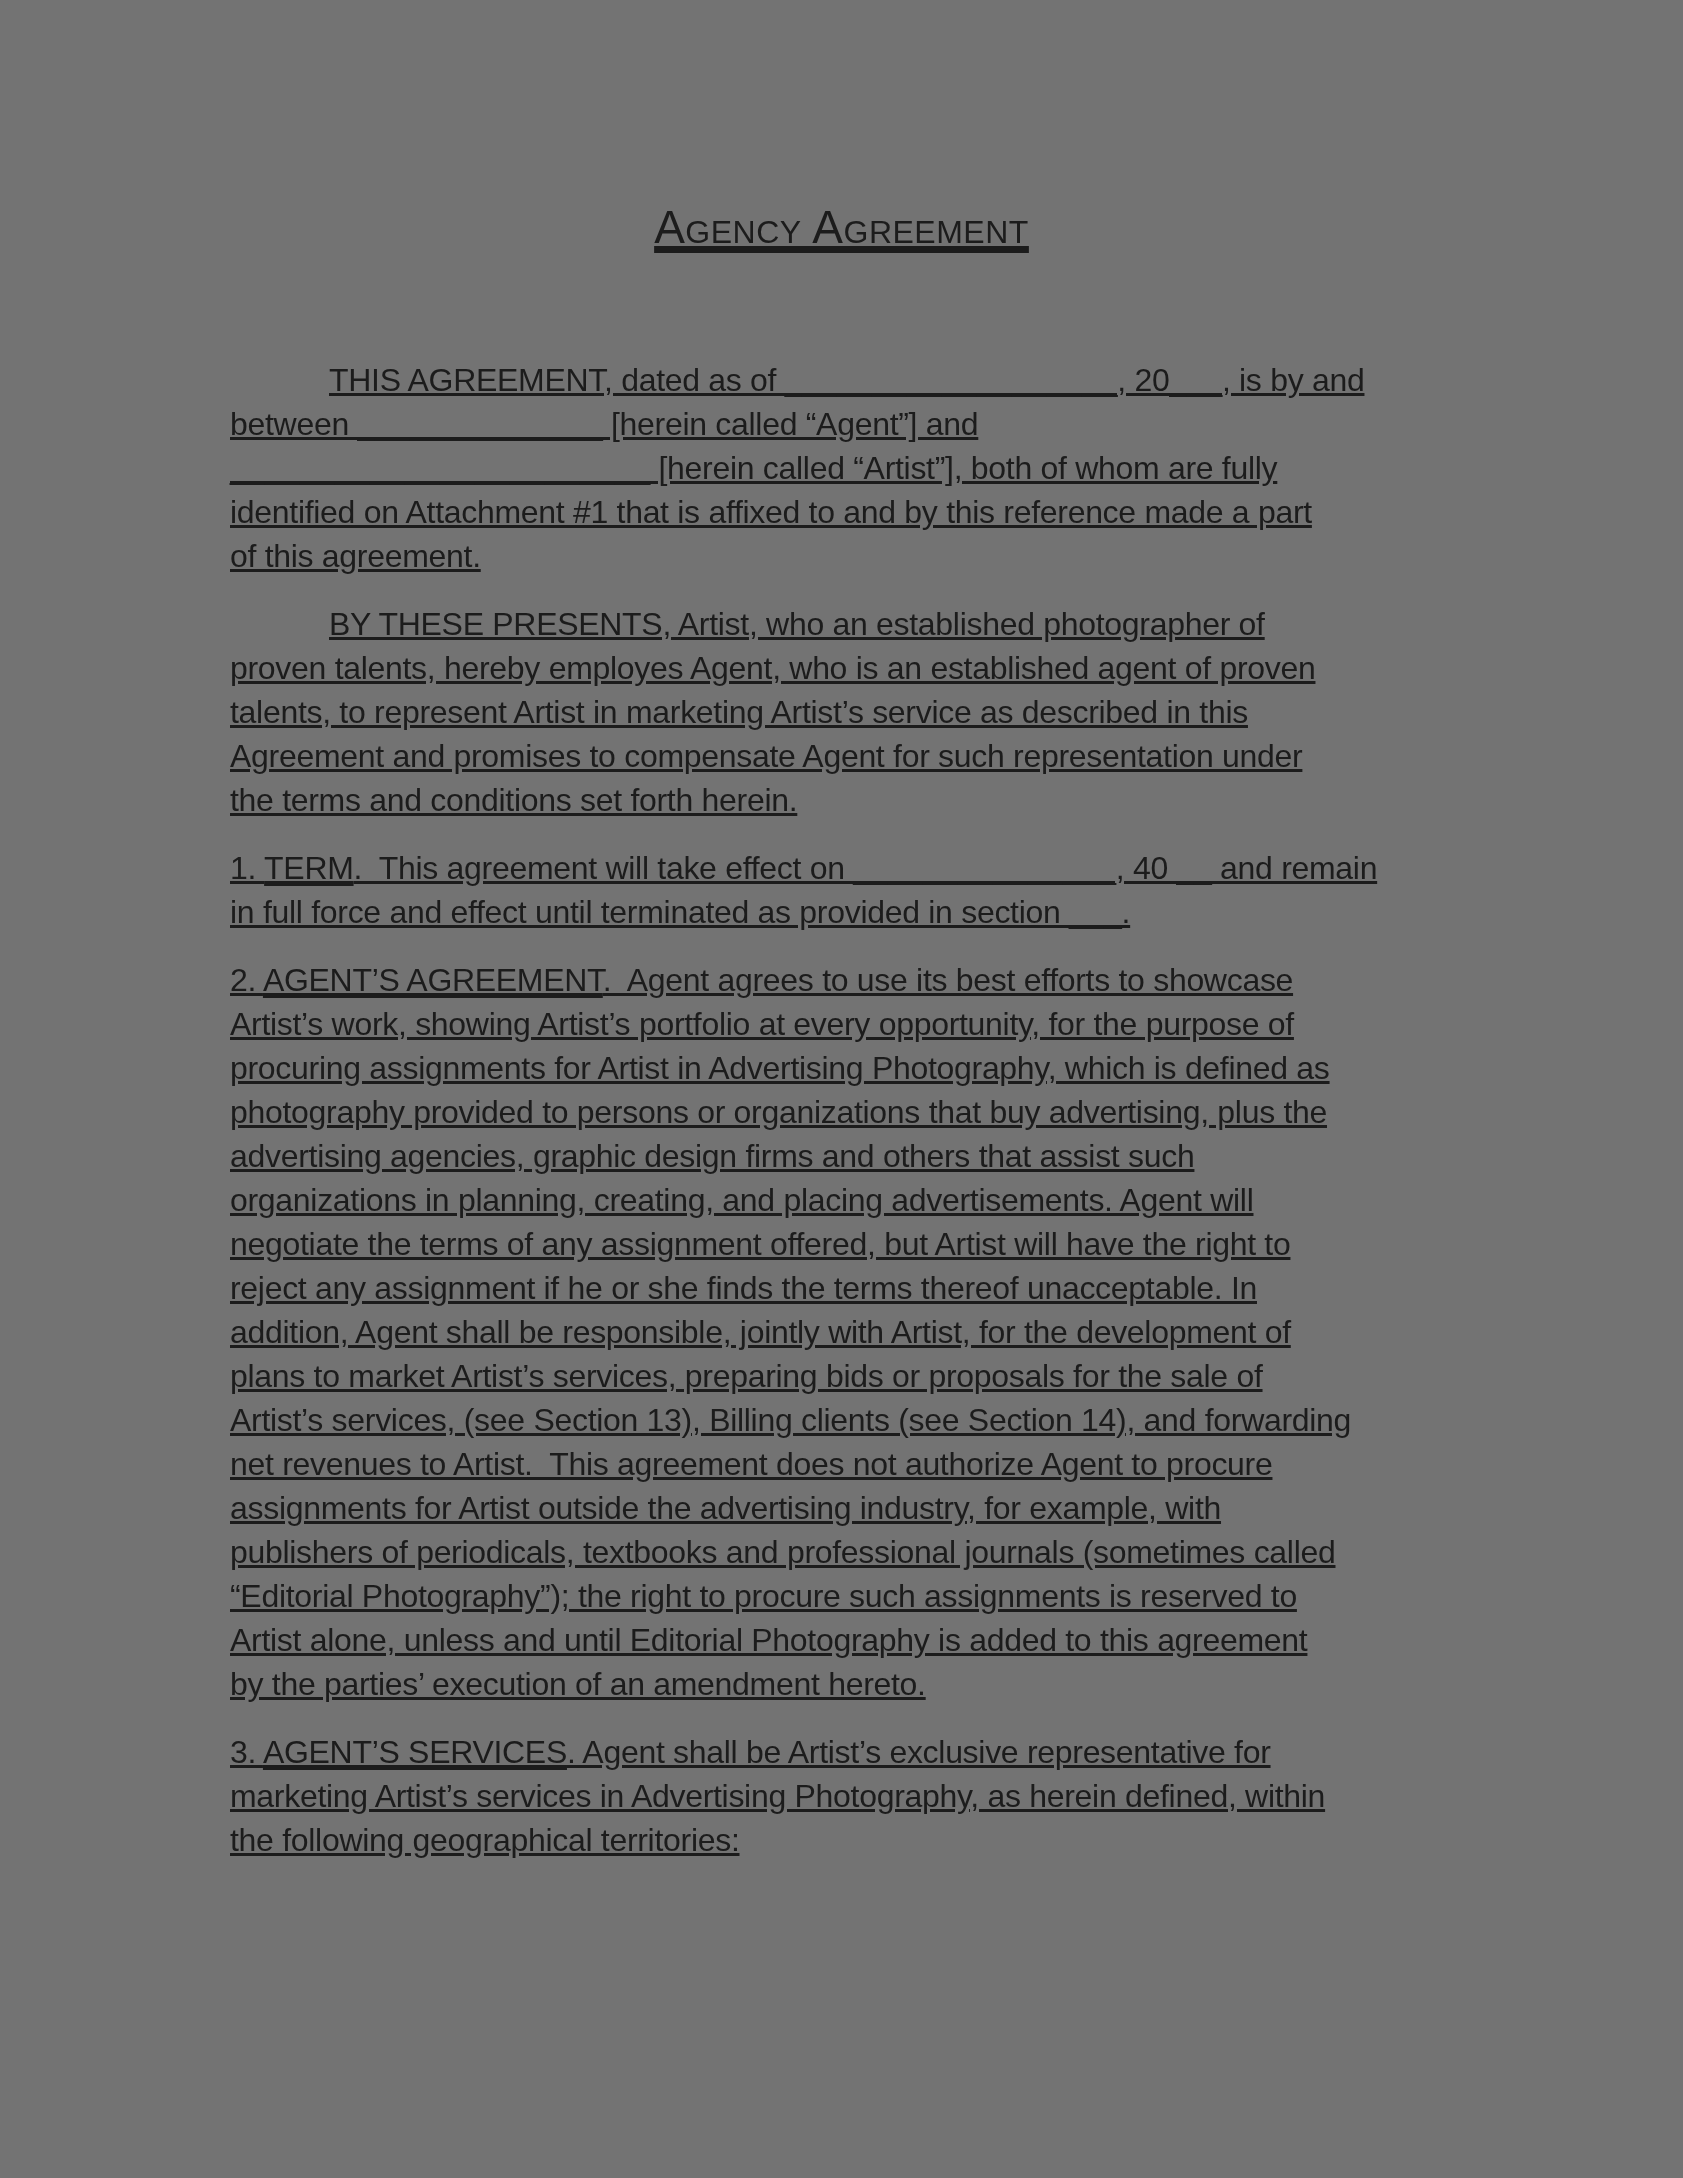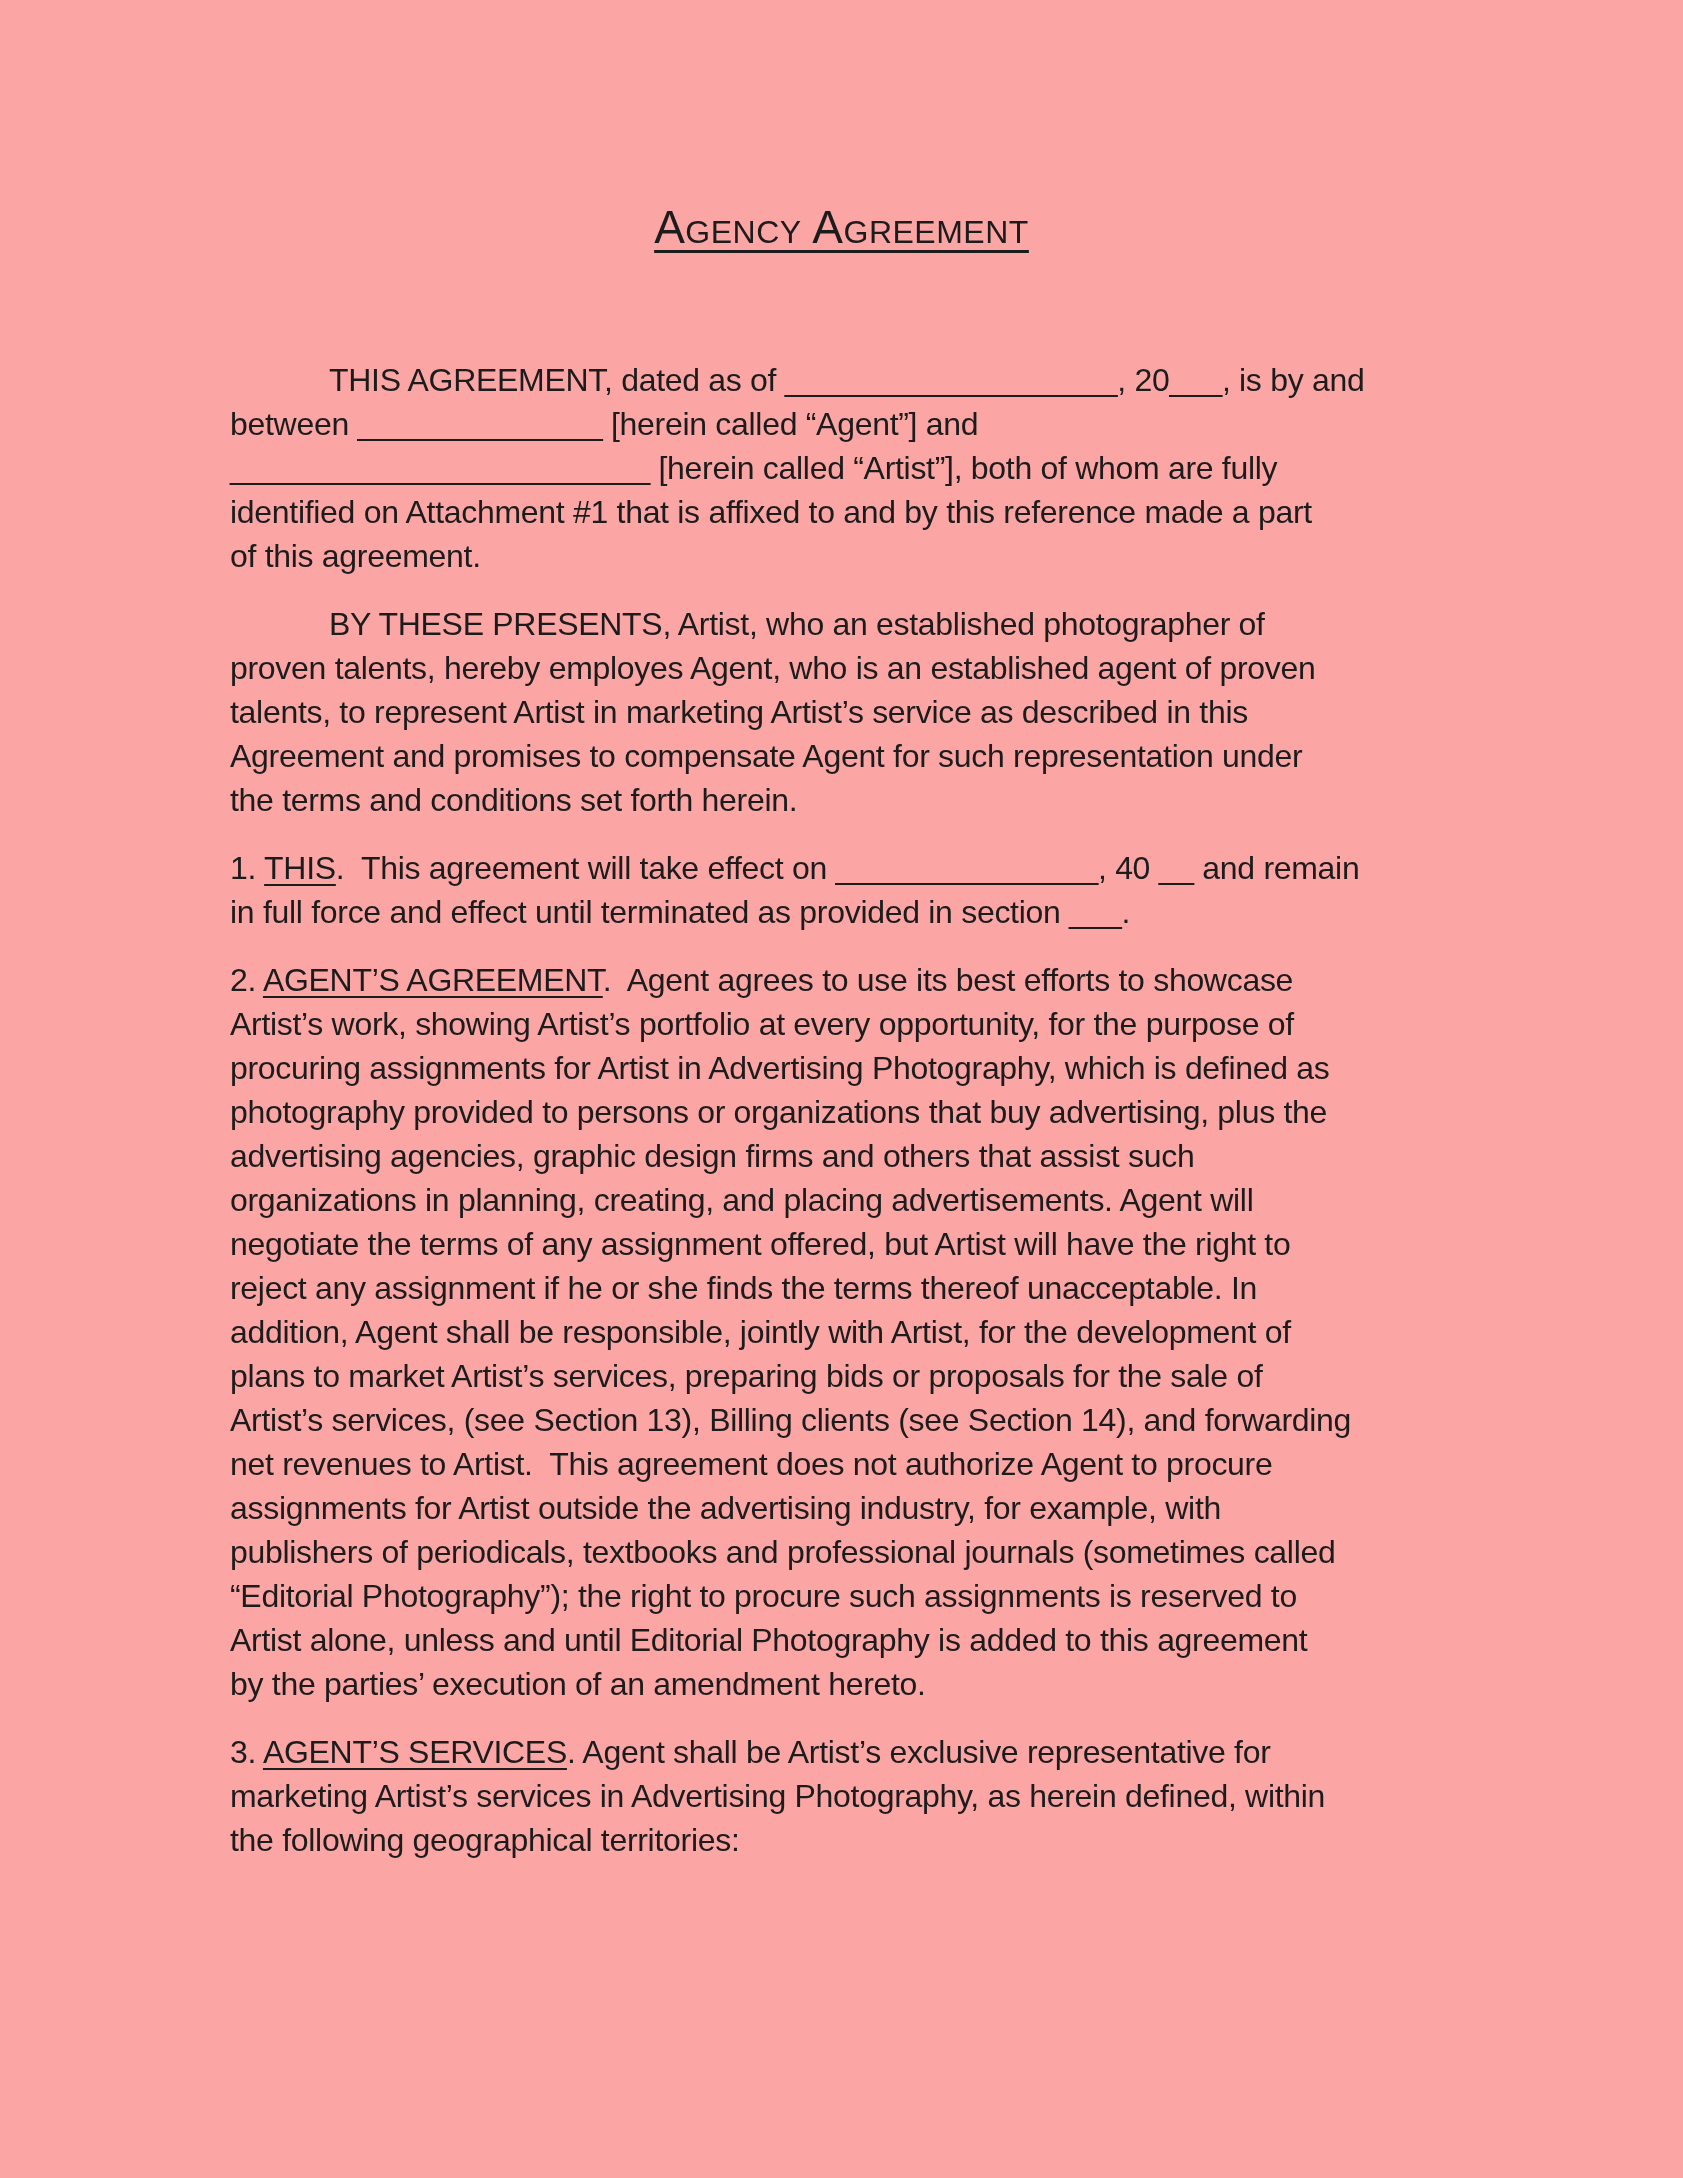--- a/index.html
+++ b/index.html
@@ -4,24 +4,25 @@
 <style>
   html, body {
     margin: 0;
     padding: 0;
     background: #ffffff;
   }
   .page {
     position: relative;
     width: 1683px;
     height: 2178px;
-    background: #fca5a5;
+    background: #737373;
     overflow: hidden;
     font-family: "Liberation Sans", "DejaVu Sans", sans-serif;
     color: #1c1c1c;
+    text-decoration: underline;
   }
   .content {
     padding: 0 230px;
   }
   .doc-title {
     margin: 0;
     padding-top: 200px;
     text-align: center;
     font-size: 46px;
     line-height: 55px;
@@ -66,21 +67,21 @@
 ________________________ [herein called “Artist”], both of whom are fully
 identified on Attachment #1 that is affixed to and by this reference made a part
 of this agreement.</p>
 
     <p class="para indent">BY THESE PRESENTS, Artist, who an established photographer of
 proven talents, hereby employes Agent, who is an established agent of proven
 talents, to represent Artist in marketing Artist’s service as described in this
 Agreement and promises to compensate Agent for such representation under
 the terms and conditions set forth herein.</p>
 
-    <p class="para"><span>1. </span><span class="heading">THIS</span><span>.  This agreement will take effect on _______________, 40 __ and remain
+    <p class="para"><span>1. </span><span class="heading">TERM</span><span>.  This agreement will take effect on _______________, 40 __ and remain
 in full force and effect until terminated as provided in section ___.</span></p>
 
     <p class="para"><span>2. </span><span class="heading">AGENT’S AGREEMENT</span><span>.  Agent agrees to use its best efforts to showcase
 Artist’s work, showing Artist’s portfolio at every opportunity, for the purpose of
 procuring assignments for Artist in Advertising Photography, which is defined as
 photography provided to persons or organizations that buy advertising, plus the
 advertising agencies, graphic design firms and others that assist such
 organizations in planning, creating, and placing advertisements. Agent will
 negotiate the terms of any assignment offered, but Artist will have the right to
 reject any assignment if he or she finds the terms thereof unacceptable. In

